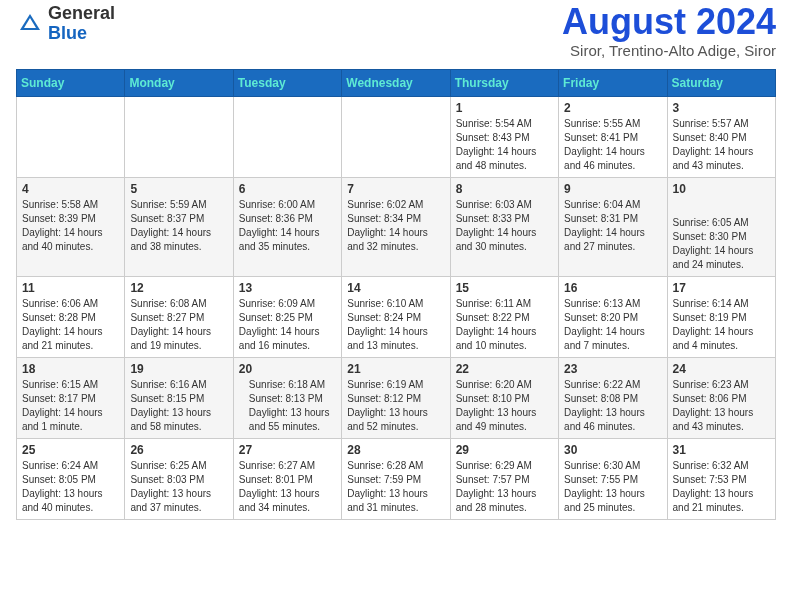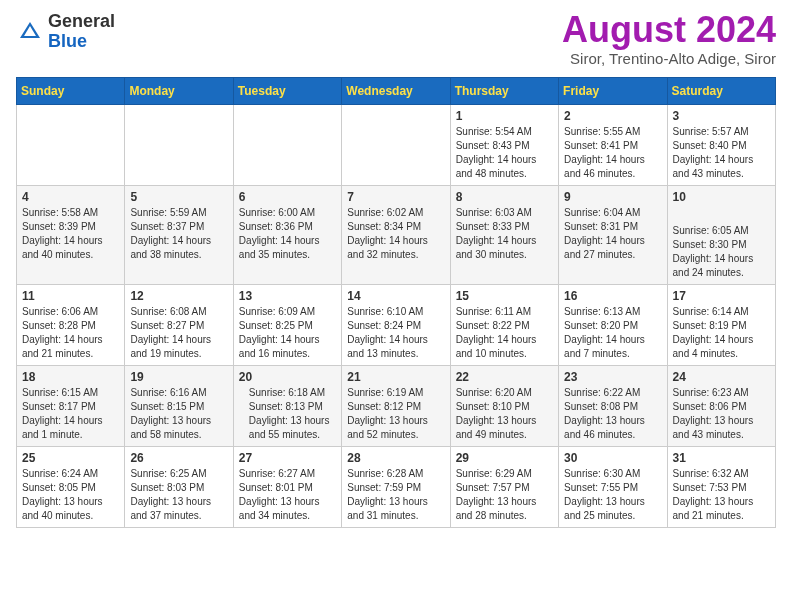--- a/index.html
+++ b/index.html
@@ -6,21 +6,21 @@
     body {
       font-family: Arial, sans-serif;
       background: #fff;
       width: 792px;
       min-height: 612px;
       padding: 0;
     }
     .page {
       width: 792px;
       background: #fff;
-      padding: 12px 16px 10px 16px;
+      padding: 4px 16px 10px 16px;
     }
     .header {
       display: flex;
       align-items: flex-start;
       justify-content: space-between;
       margin-bottom: 10px;
     }
     .logo {
       display: flex;
       align-items: center;
@@ -36,36 +36,36 @@
     .logo-icon {
       width: 28px;
       height: 28px;
     }
     .title-block {
       text-align: right;
     }
     .month-year {
       font-size: 36px;
       font-weight: bold;
-      color: #a21caf;
+      color: #1d4ed8;
       line-height: 1;
     }
     .location {
       font-size: 15px;
       color: #555;
       margin-top: 2px;
     }
     .calendar {
       width: 100%;
       border-collapse: collapse;
       border: 1px solid #ccc;
     }
     .calendar th {
       background: #1a6bbf;
-      color: #fde047;
+      color: #5eead4;
       font-size: 12px;
       font-weight: bold;
       padding: 6px 4px;
       text-align: left;
       border: 1px solid #1558a0;
     }
     .calendar td {
       border: 1px solid #ccc;
       vertical-align: top;
       padding: 4px 5px;

